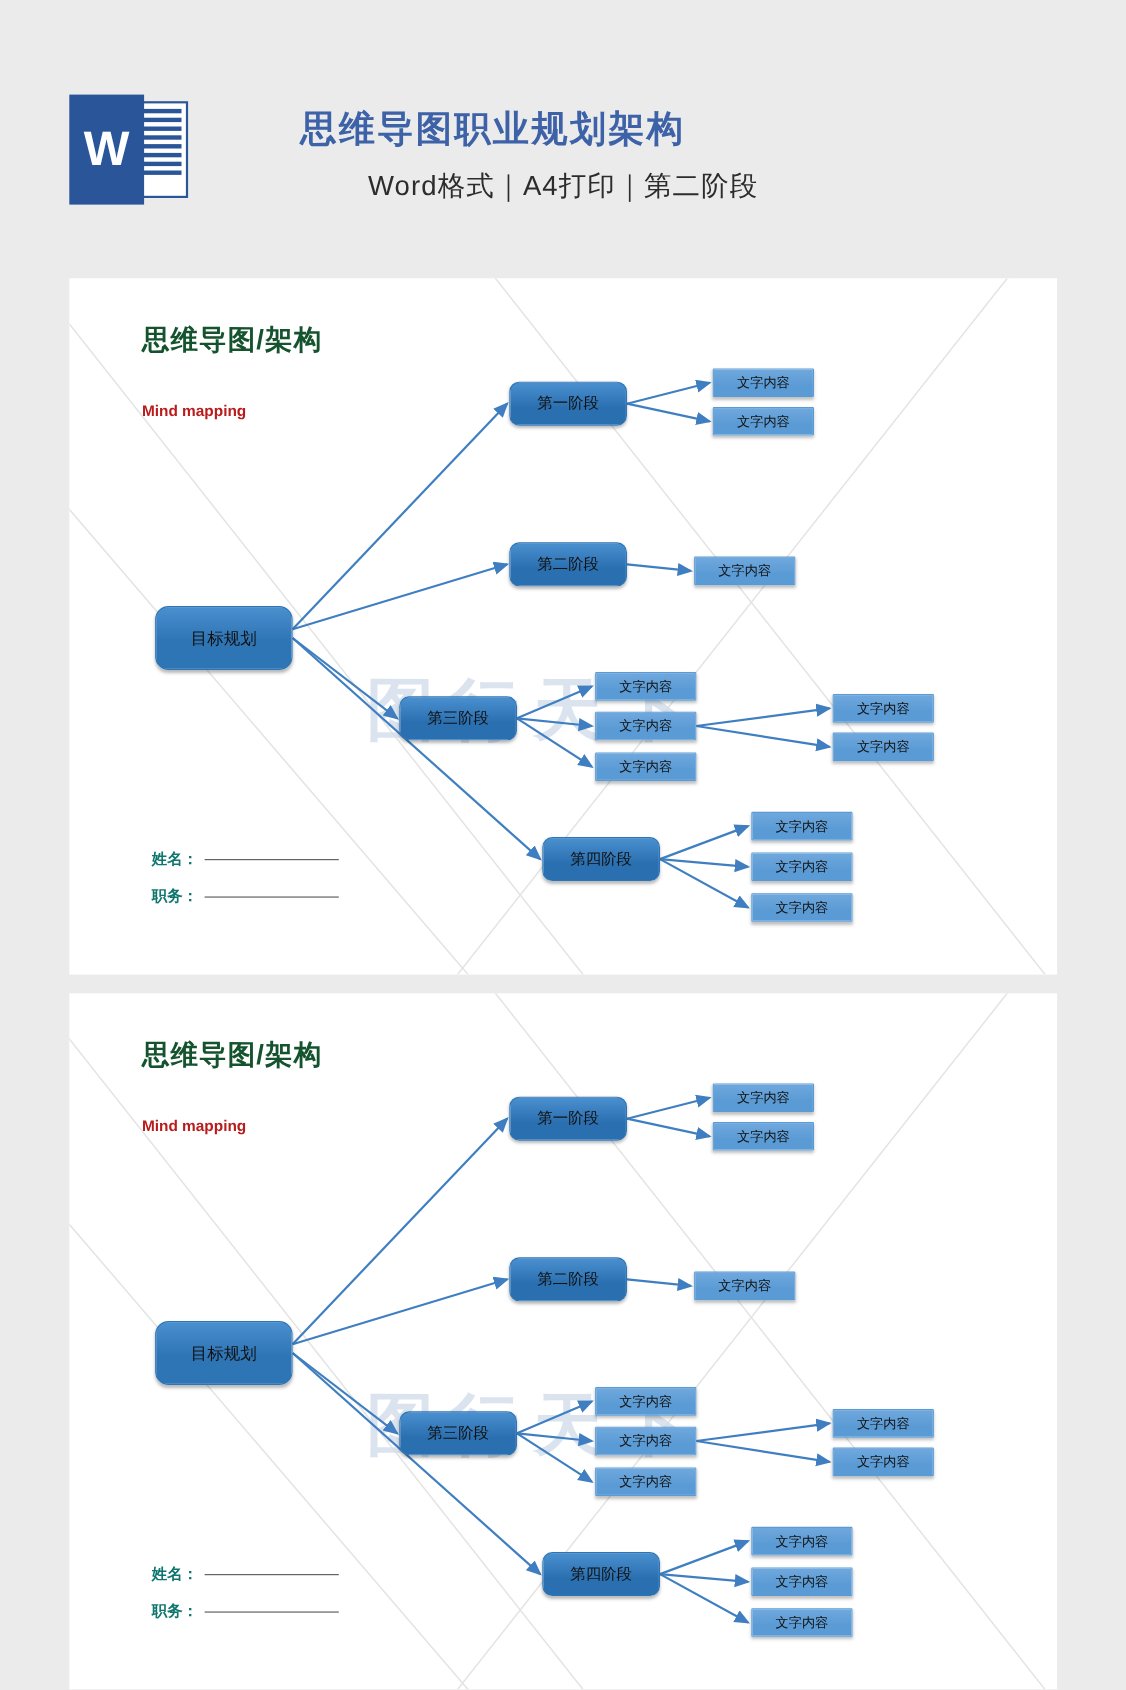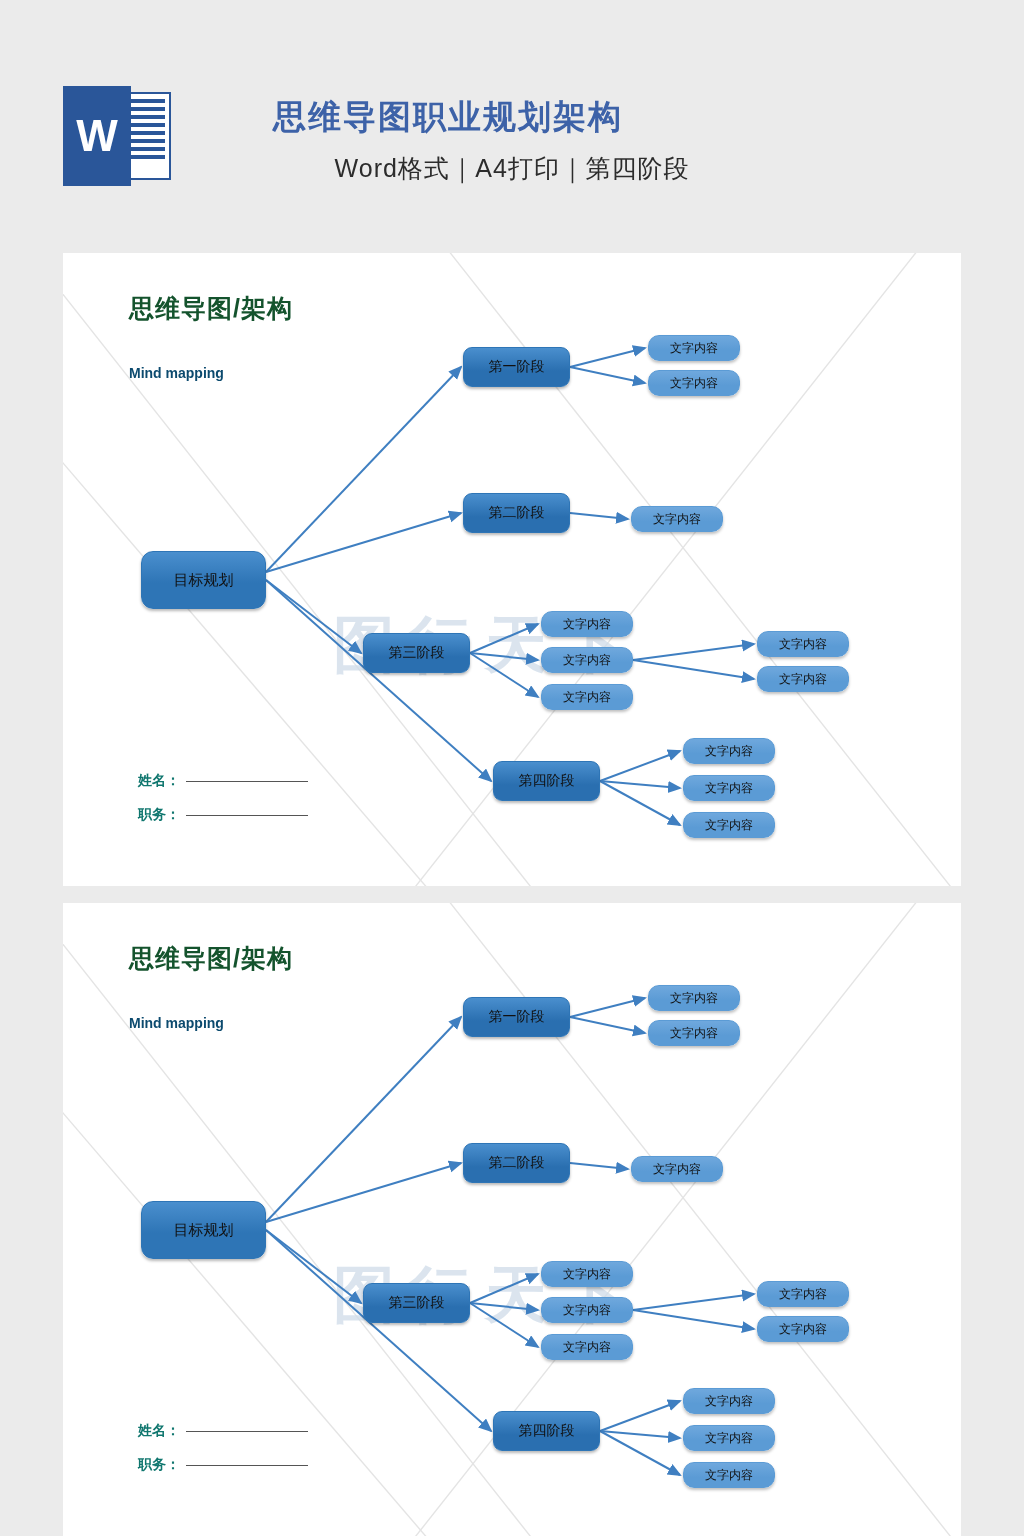--- a/index.html
+++ b/index.html
@@ -34,42 +34,42 @@
 
   
   .page { position: absolute; left: 63px; width: 898px; background: #ffffff; overflow: hidden; }
   #page1 { top: 253px; height: 633px; }
   #page2 { top: 903px; height: 633px; }
   .wm-text { position: absolute; color: #cfdce9; font-size: 62px; font-weight: bold;
              letter-spacing: 14px; opacity: .75; white-space: nowrap;
              font-family: "DejaVu Sans", sans-serif; }
 
   .p-title { position: absolute; color: #14532d; font-size: 25px; font-weight: bold; letter-spacing: 1px; }
-  .p-subtitle { position: absolute; color: #0c4a6e; font-size: 14px; font-weight: bold; }
+  .p-subtitle { position: absolute; color: #b91c1c; font-size: 14px; font-weight: bold; }
 
   .sig { position: absolute; font-size: 14px; font-weight: bold; color: #0f766e; white-space: nowrap; }
   .sig-line { display: inline-block; width: 122px; border-bottom: 1.5px solid #555;
               margin-left: 6px; vertical-align: 3px; }
 
   
   .node { position: absolute; display: flex; align-items: center; justify-content: center;
           color: #111; white-space: nowrap; }
   .node-root {
     background: linear-gradient(180deg,#4a8fce 0%, #2e75b6 55%, #2e75b6 100%);
     border: 1px solid #2e75b6; border-radius: 12px; font-size: 15px;
     box-shadow: 0 2px 3px rgba(0,0,0,.28);
   }
   .node-stage {
     background: linear-gradient(180deg,#4a8fce 0%, #2a6fb0 60%, #2a6fb0 100%);
     border: 1px solid #2e75b6; border-radius: 9px; font-size: 14px;
     box-shadow: 0 2px 3px rgba(0,0,0,.28);
   }
   .node-leaf {
     background: linear-gradient(180deg,#6fa8dd 0%, #5b9bd5 60%, #5b9bd5 100%);
-    border: 1px solid #5b9bd5; border-radius: 11px; font-size: 12px;
+    border: 1px solid #5b9bd5; border-radius: 1px; font-size: 12px;
     box-shadow: 0 2px 3px rgba(0,0,0,.25);
   }
   .connectors { position: absolute; left: 0; top: 0; width: 898px; height: 633px; pointer-events: none; }
 </style>
 </head>
 <body>
 
 <div class="stage">
 
   <div class="header">
@@ -84,21 +84,21 @@
             <i></i>
             <i></i>
             <i></i>
         </div>
       </div>
       <div class="wl-block">
         <div class="wl-w">W</div>
       </div>
     </div>
     <div class="header-title">思维导图职业规划架构</div>
-    <div class="header-sub">Word格式｜A4打印｜第四阶段</div>
+    <div class="header-sub">Word格式｜A4打印｜第二阶段</div>
   </div>
 
   <div class="page" id="page1">
       <svg class="connectors" viewBox="0 0 898 633">
         <line x1="-80" y1="-60" x2="520" y2="700" stroke="#e4e4e4" stroke-width="1.4"></line>
         <line x1="900" y1="-60" x2="300" y2="700" stroke="#e4e4e4" stroke-width="1.4"></line>
         <line x1="340" y1="-60" x2="940" y2="700" stroke="#e4e4e4" stroke-width="1.4"></line>
         <line x1="-60" y1="140" x2="420" y2="700" stroke="#e4e4e4" stroke-width="1.4"></line>
       </svg>
       <div class="wm-text" style="left: 270px; top: 350px;">图行天下</div>

